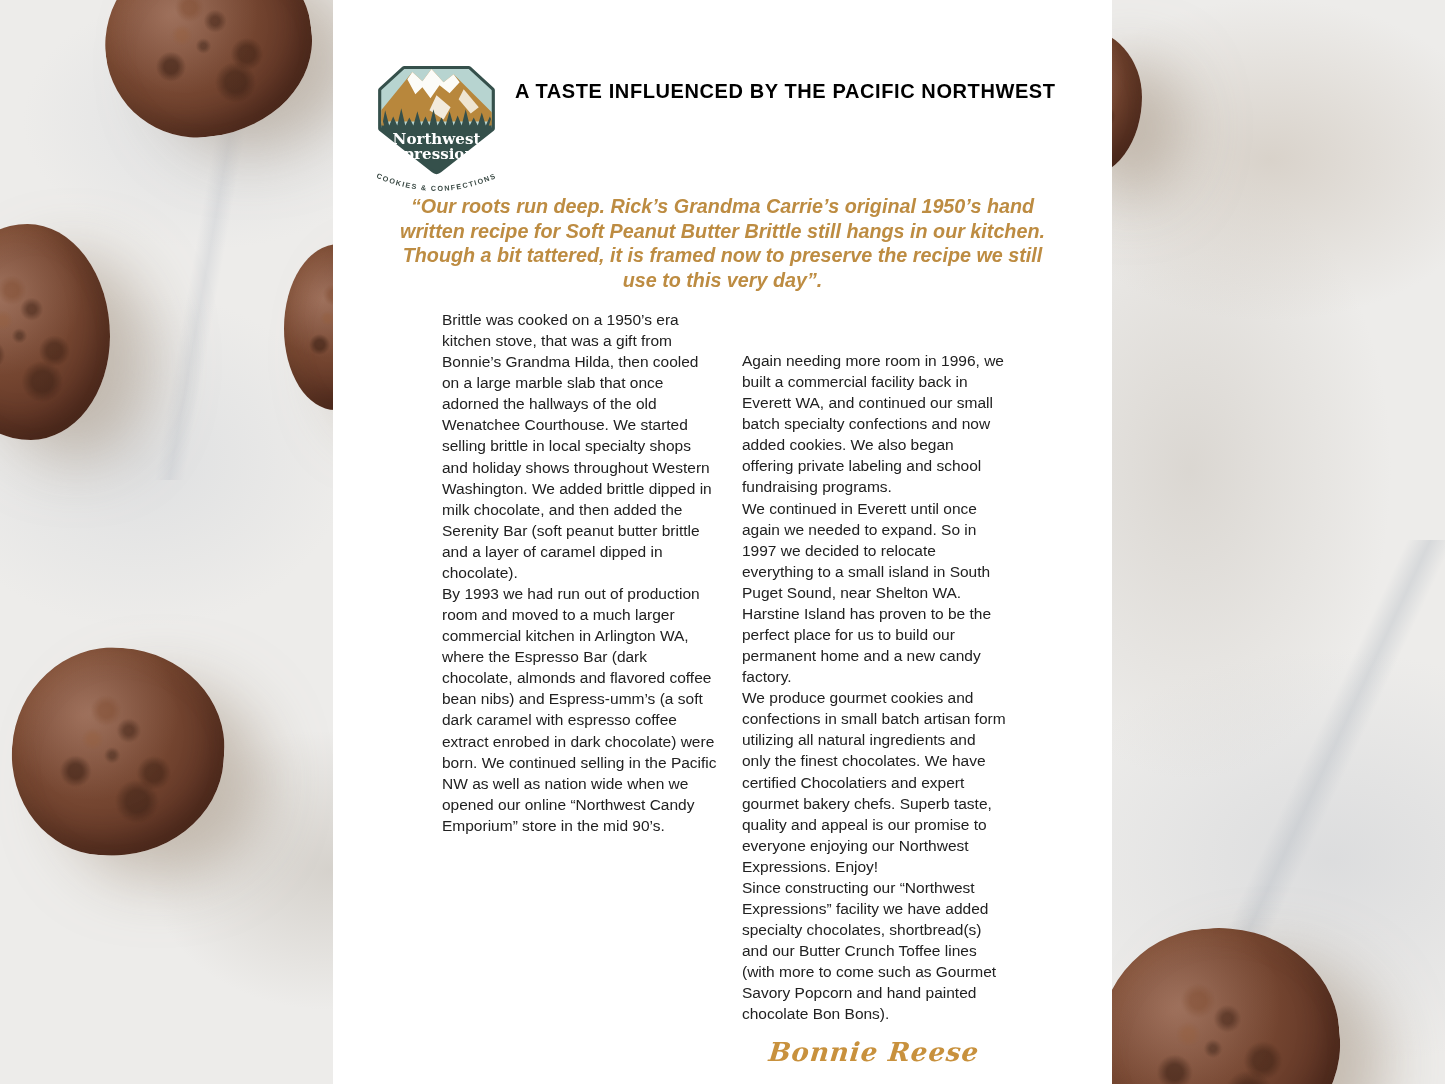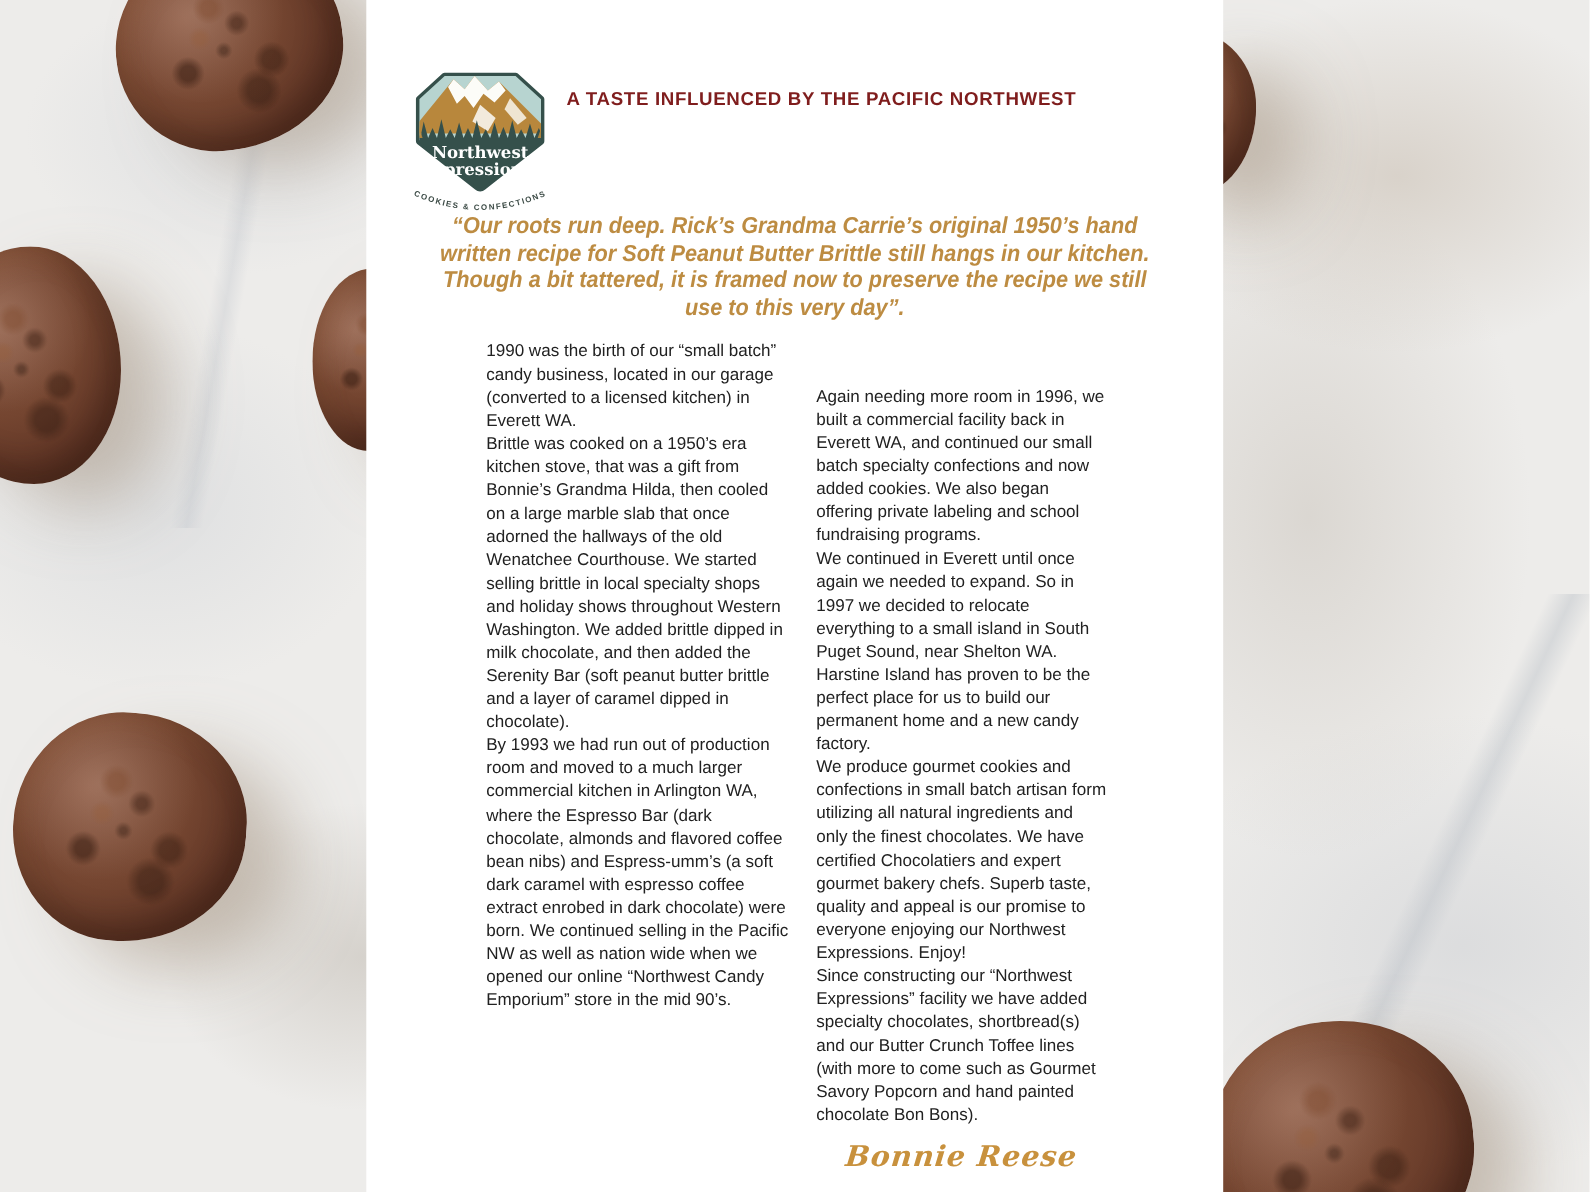--- a/index.html
+++ b/index.html
@@ -55,22 +55,22 @@
   .panel {
     position:absolute; z-index:2; left:333px; top:0;
     width:779px; height:1084px; background:#ffffff;
   }
 
   .brand-header { position:absolute; left:33px; top:55px; width:720px; }
   .logo-svg { display:block; }
 
   .page-heading {
     position:absolute; left:182px; top:80px;
-    font-size:17px; font-weight:bold; letter-spacing:0.6px;
-    color:#7f1d1d; white-space:nowrap;
+    font-size:20px; font-weight:bold; letter-spacing:0.6px;
+    color:#000000; white-space:nowrap;
   }
 
   .quote {
     position:absolute; left:0; right:0; top:194px;
     text-align:center; color:#bd8c42;
     font-weight:bold; font-style:italic;
     font-size:21px; line-height:1.17;
     transform:scaleX(0.94); transform-origin:50% 0;
   }
   .quote-line { white-space:nowrap; }
@@ -136,21 +136,20 @@
 
   <div class="quote">
     <div class="quote-line">“Our roots run deep. Rick’s Grandma Carrie’s original 1950’s hand</div>
     <div class="quote-line">written recipe for Soft Peanut Butter Brittle still hangs in our kitchen.</div>
     <div class="quote-line">Though a bit tattered, it is framed now to preserve the recipe we still</div>
     <div class="quote-line">use to this very day”.</div>
   </div>
 
   <div class="columns">
     <div class="col col-left">
-      <p>1990 was the birth of our “small batch” candy business, located in our garage (converted to a licensed kitchen) in Everett WA.</p>
       <p>Brittle was cooked on a 1950’s era kitchen stove, that was a gift from Bonnie’s Grandma Hilda, then cooled on a large marble slab that once adorned the hallways of the old Wenatchee Courthouse. We started selling brittle in local specialty shops and holiday shows throughout Western Washington. We added brittle dipped in milk chocolate, and then added the Serenity Bar (soft peanut butter brittle and a layer of caramel dipped in chocolate).</p>
       <p>By 1993 we had run out of production room and moved to a much larger commercial kitchen in Arlington WA, where the Espresso Bar (dark chocolate, almonds and flavored coffee bean nibs) and Espress-umm’s (a soft dark caramel with espresso coffee extract enrobed in dark chocolate) were born. We continued selling in the Pacific NW as well as nation wide when we opened our online “Northwest Candy Emporium” store in the mid 90’s.</p>
     </div>
     <div class="col col-right">
       <p>Again needing more room in 1996, we built a commercial facility back in Everett WA, and continued our small batch specialty confections and now added cookies. We also began offering private labeling and school fundraising programs.</p>
       <p>We continued in Everett until once again we needed to expand. So in 1997 we decided to relocate everything to a small island in South Puget Sound, near Shelton WA. Harstine Island has proven to be the perfect place for us to build our permanent home and a new candy factory.</p>
       <p>We produce gourmet cookies and confections in small batch artisan form utilizing all natural ingredients and only the finest chocolates. We have certified Chocolatiers and expert gourmet bakery chefs. Superb taste, quality and appeal is our promise to everyone enjoying our Northwest Expressions. Enjoy!</p>
       <p>Since constructing our “Northwest Expressions” facility we have added specialty chocolates, shortbread(s) and our Butter Crunch Toffee lines (with more to come such as Gourmet Savory Popcorn and hand painted chocolate Bon Bons).</p>
       <div class="signature">Bonnie Reese</div>
     </div>

